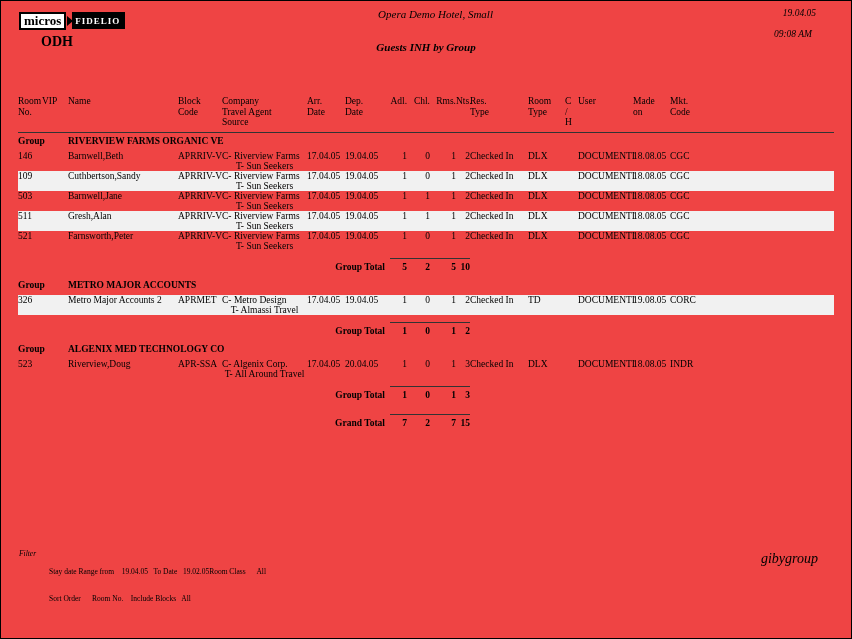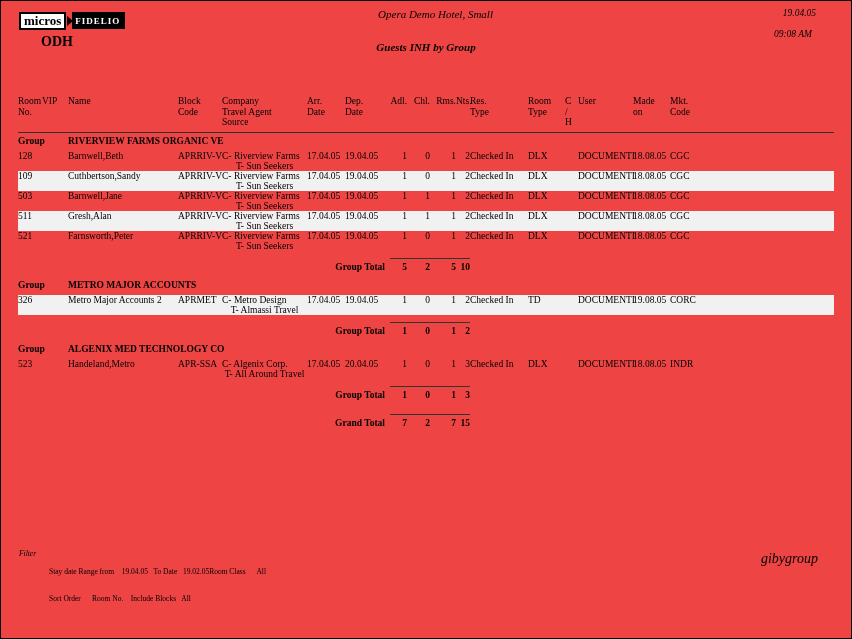--- a/index.html
+++ b/index.html
@@ -148,21 +148,21 @@
       </thead>
     <tbody>
         <tr class="sp">
           <td colspan="17" style="height: 4px;"></td>
         </tr>
         <tr class="ghead">
           <td colspan="2">Group</td>
           <td colspan="15">RIVERVIEW FARMS ORGANIC VE</td>
         </tr>
         <tr class="datarow">
-          <td>128</td>
+          <td>146</td>
           <td></td>
           <td>Barnwell,Beth</td>
           <td>APRRIV-V</td>
           <td>
             <div>C- Riverview Farms</div>
             <div class="travel">T- Sun Seekers</div>
           </td>
           <td>17.04.05</td>
           <td>19.04.05</td>
           <td class="r">1</td>
@@ -324,21 +324,21 @@
         <tr class="sp">
           <td colspan="17" style="height: 4px;"></td>
         </tr>
         <tr class="ghead">
           <td colspan="2">Group</td>
           <td colspan="15">ALGENIX MED TECHNOLOGY CO</td>
         </tr>
         <tr class="datarow">
           <td>523</td>
           <td></td>
-          <td>Handeland,Metro</td>
+          <td>Riverview,Doug</td>
           <td>APR-SSA</td>
           <td>
             <div>C- Algenix Corp.</div>
             <div class="travel">T- All Around Travel</div>
           </td>
           <td>17.04.05</td>
           <td>20.04.05</td>
           <td class="r">1</td>
           <td class="r">0</td>
           <td class="r">1</td>

